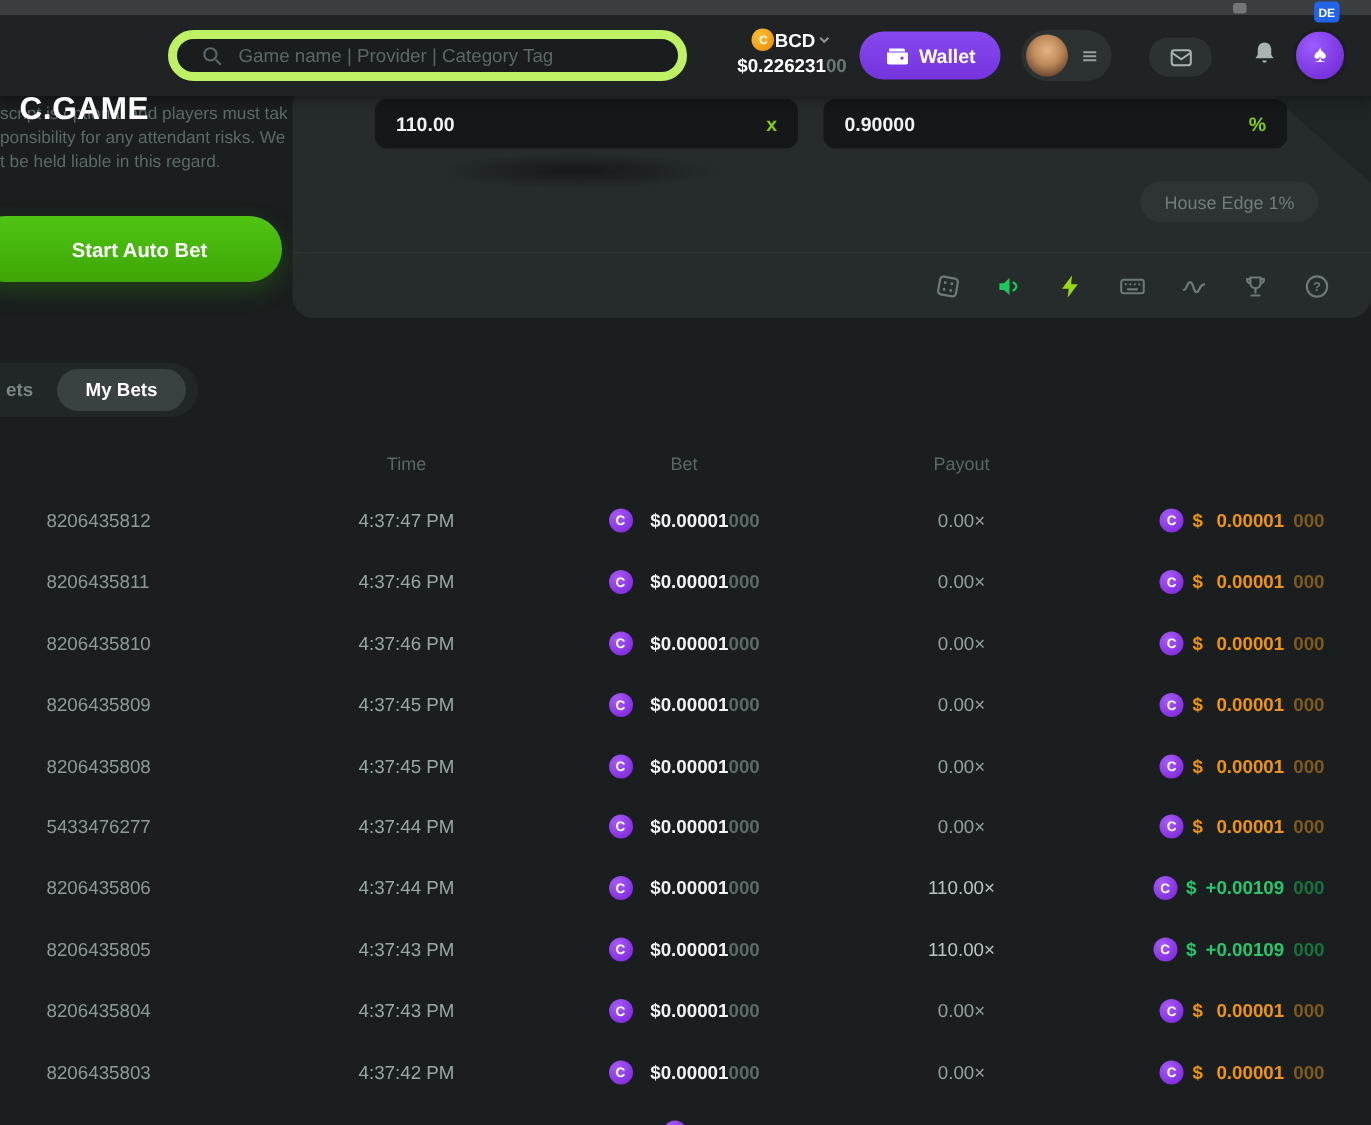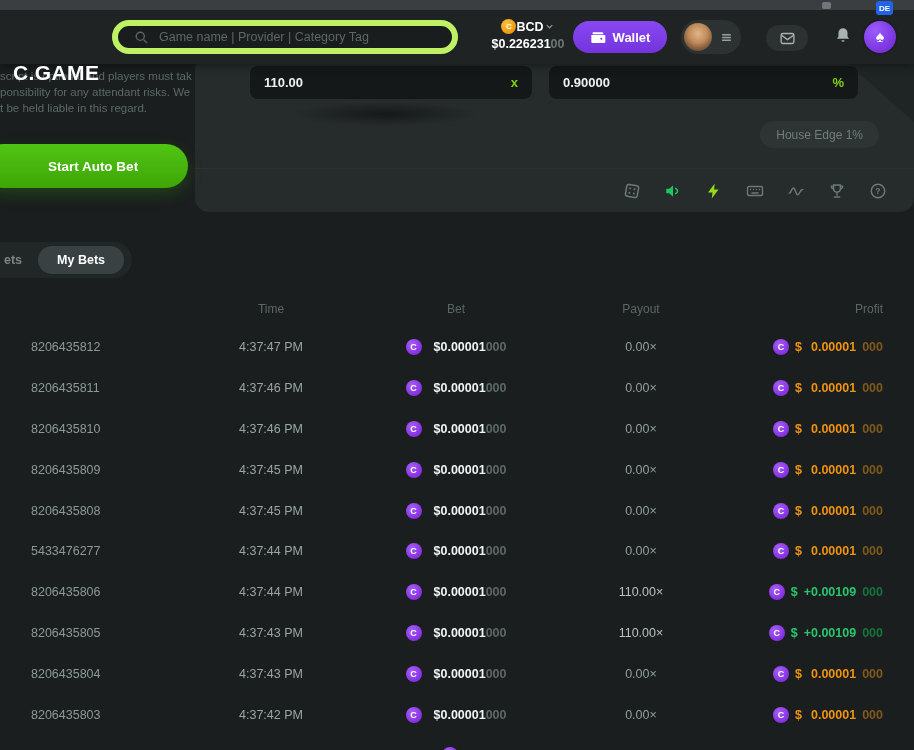--- a/index.html
+++ b/index.html
@@ -261,21 +261,20 @@
     <span class="tab">ets</span>
     <span class="tab active">My Bets</span>
   </nav>
 
   <div class="bets">
     <div class="thead">
       <div class="c"></div>
       <div class="c">Time</div>
       <div class="c">Bet</div>
       <div class="c">Payout</div>
-      <div class="c right">Profit</div>
     </div>
     <div>
         <div class="row">
     <div class="id">8206435812</div>
     <div class="time">4:37:47 PM</div>
     <div class="bet">
       <span class="coin purple"></span>
       <span><b class="main">$0.00001</b><b class="dim">000</b></span>
     </div>
     <div class="payout">0.00×</div>

